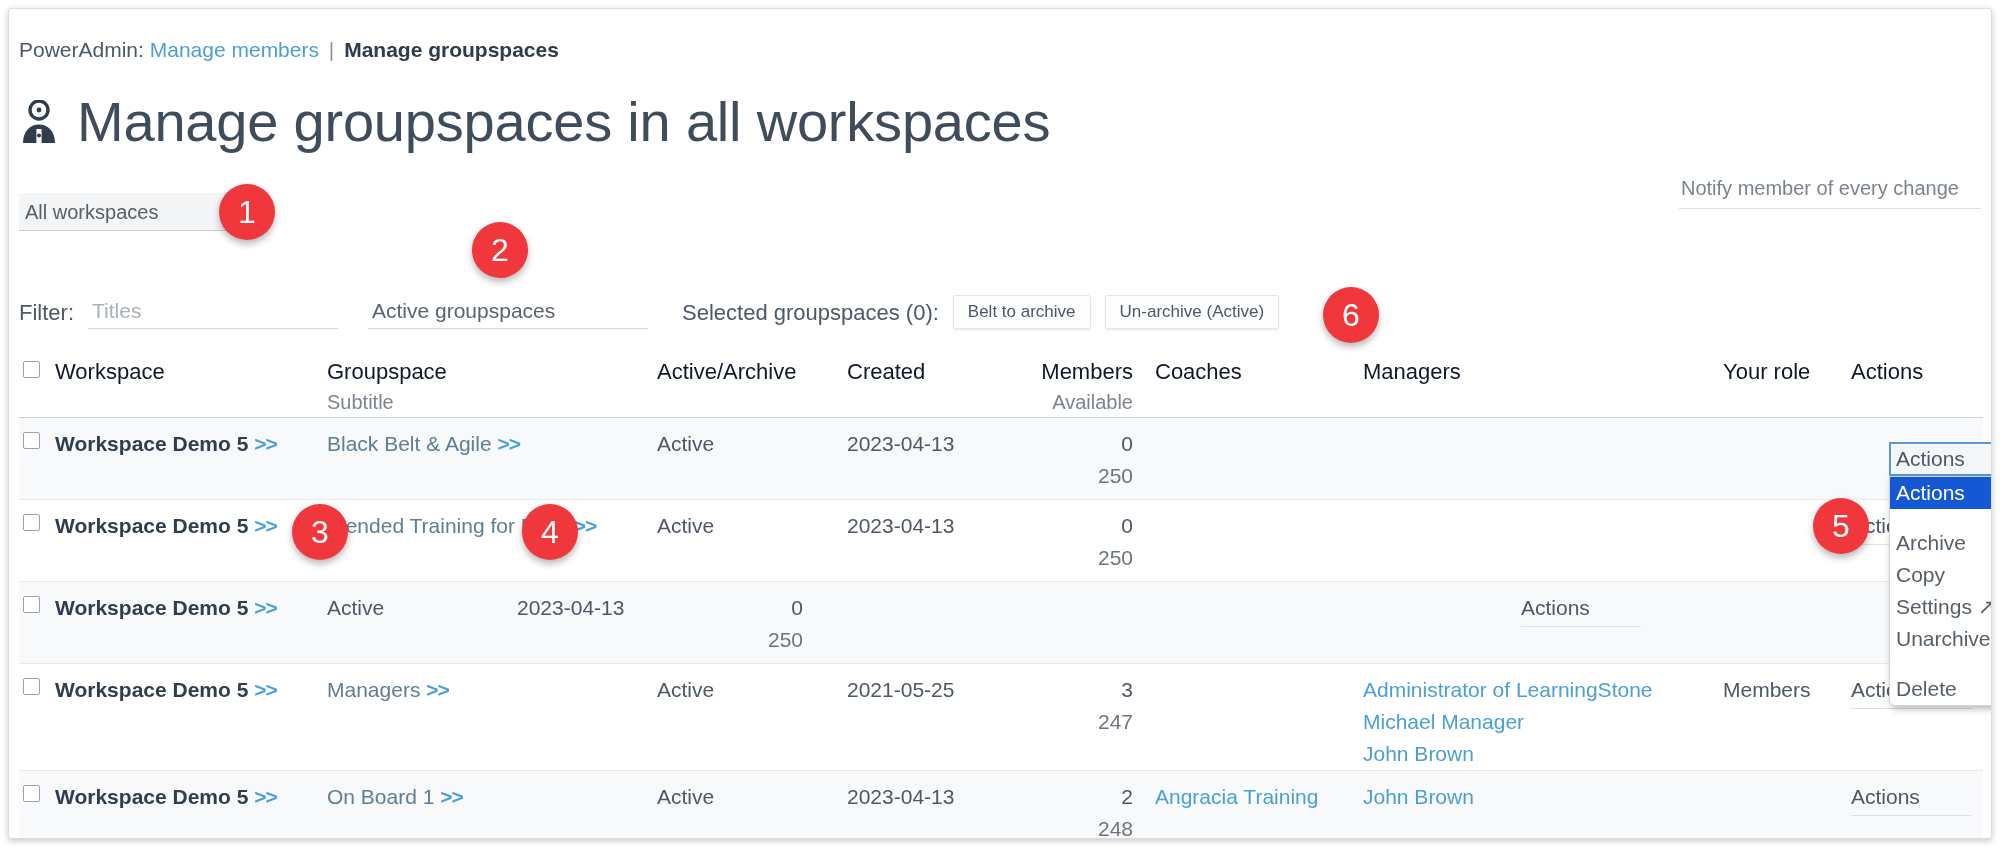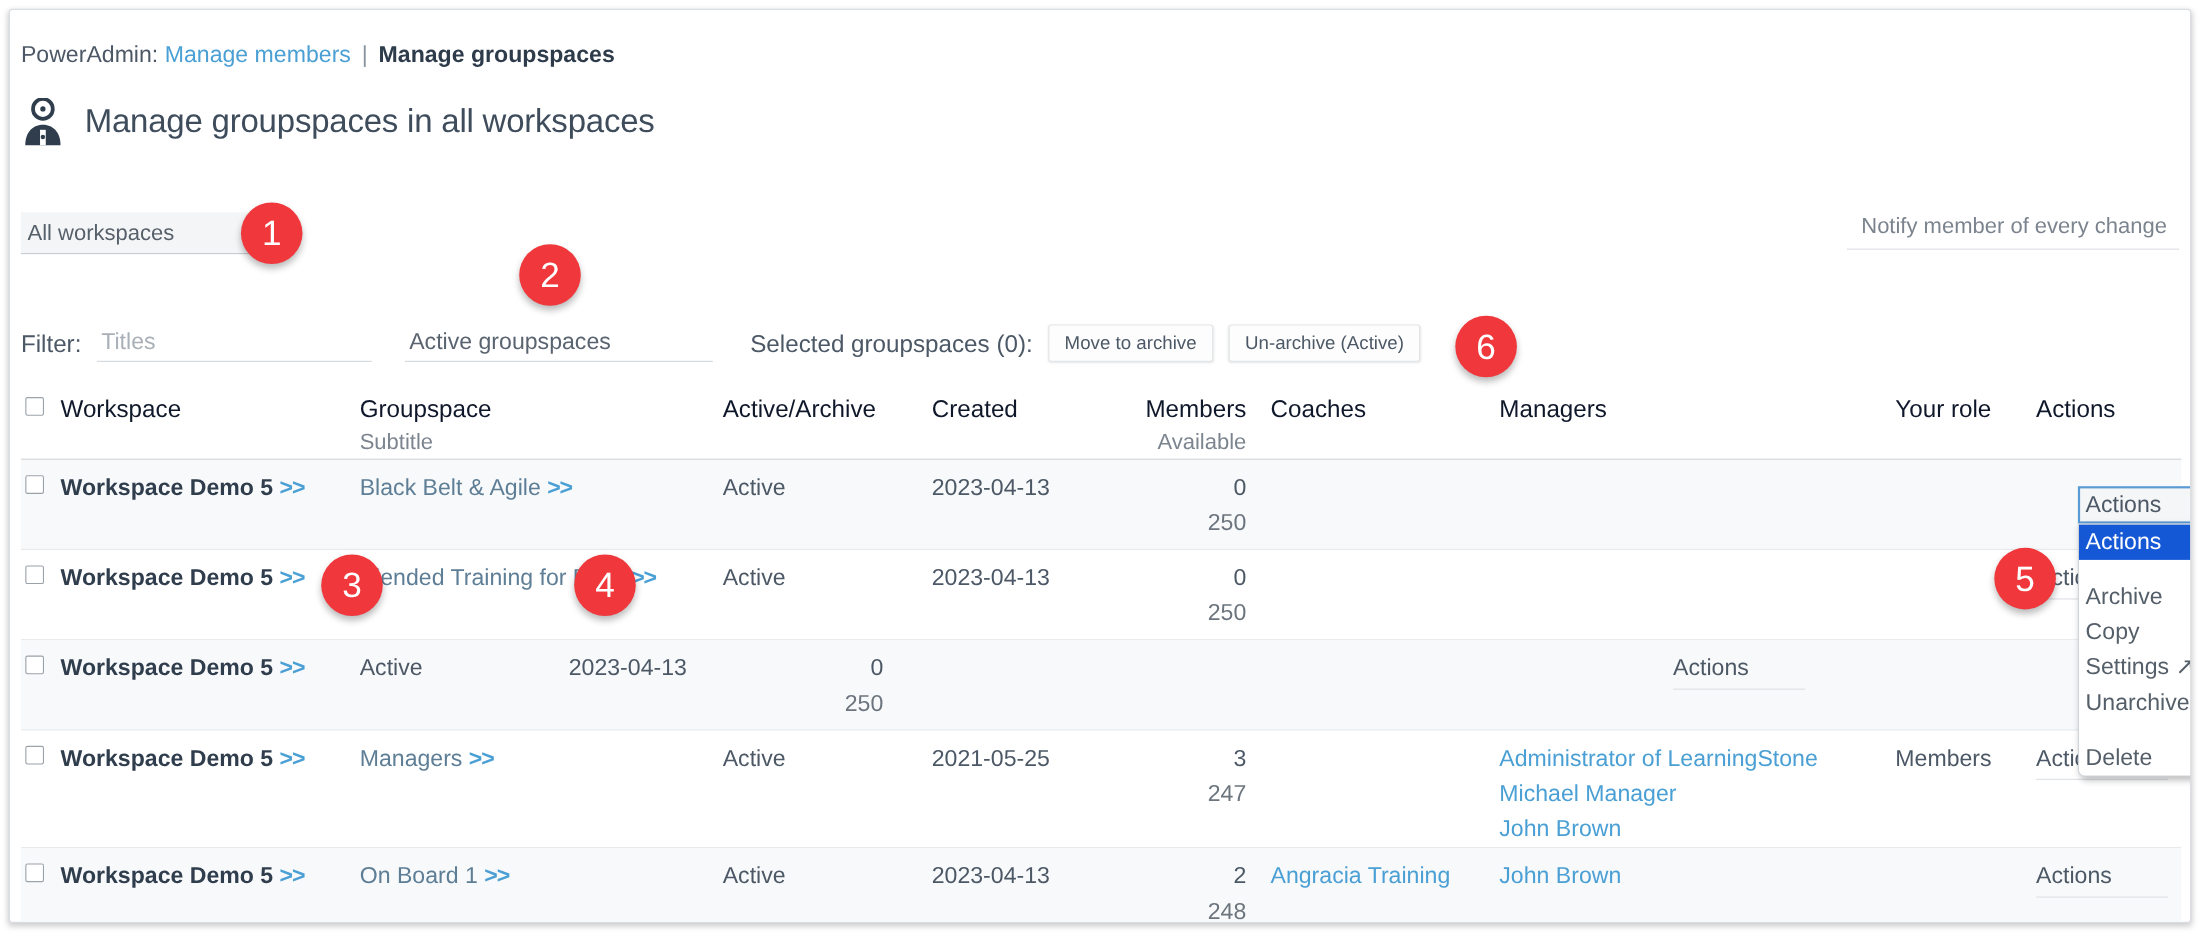--- a/index.html
+++ b/index.html
@@ -32,44 +32,43 @@
   #breadcrumb .bc-sep { color: #8a949f; padding: 0 4px; }
   #breadcrumb .bc-current { color: #2d3b4a; font-weight: bold; }
 
   
   #page-title-row {
     position: absolute; left: 10px; top: 80px;
     display: flex; align-items: center; gap: 18px;
   }
   #title-icon { width: 40px; height: 44px; display:block; }
   #page-title {
-    font-size: 30px; color: #3e4c5c; font-weight: normal;
+    font-size: 56px; color: #3e4c5c; font-weight: normal;
     letter-spacing: -0.2px; white-space: nowrap;
   }
 
   
   #ws-select {
     position: absolute; left: 10px; top: 184px;
     width: 218px; height: 38px;
     background: #f4f5f6;
     border: none; border-bottom: 1px solid #c7ccd1;
     font-family: "Liberation Sans", sans-serif;
     font-size: 20px; color: #56606b;
     padding: 0 6px;
     appearance: none; -webkit-appearance: none;
     border-radius: 0;
   }
   #notify-field {
-    position: absolute; right: 10px; top: 182px;
+    position: absolute; right: 10px; top: 164px;
     width: 302px; height: 36px;
     border-bottom: 1px solid #dcdfe3;
     font-size: 20px; color: #7b848e;
     padding-left: 2px; padding-top: 4px;
     white-space: nowrap;
-    text-align: center;
   }
 
   
   #filter-row {
     position: absolute; left: 10px; top: 280px;
     display: flex; align-items: flex-end; height: 40px;
   }
   #filter-label { font-size: 22px; color: #4c5866; margin-right: 14px; padding-bottom: 3px; }
   #filter-titles {
     width: 250px; height: 36px;
@@ -228,21 +227,21 @@
     <span>Notify member of every change</span>
   </div>
 
   <div id="filter-row">
     <span id="filter-label">Filter:</span>
     <input id="filter-titles" type="text" placeholder="Titles" style="">
     <select id="active-select">
       <option>Active groupspaces</option>
     </select>
     <span id="selected-label">Selected groupspaces (0):</span>
-    <button class="act-btn">Move to archive</button>
+    <button class="act-btn">Belt to archive</button>
     <button class="act-btn">Un-archive (Active)</button>
   </div>
 
   <div id="table">
 
     <div class="tr head">
       <div class="cell c-check">
         <span class="cb"></span>
       </div>
       <div class="cell c-ws">

